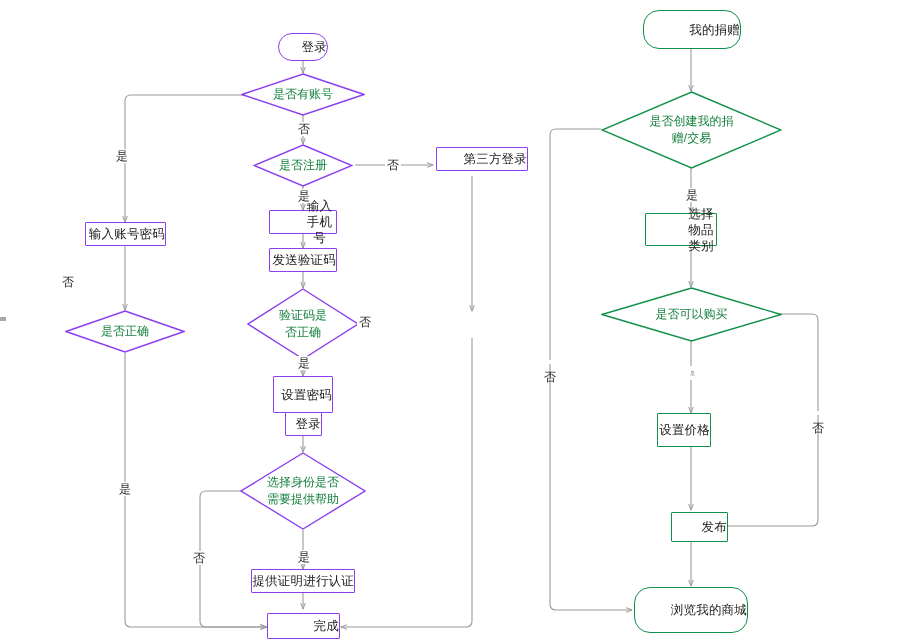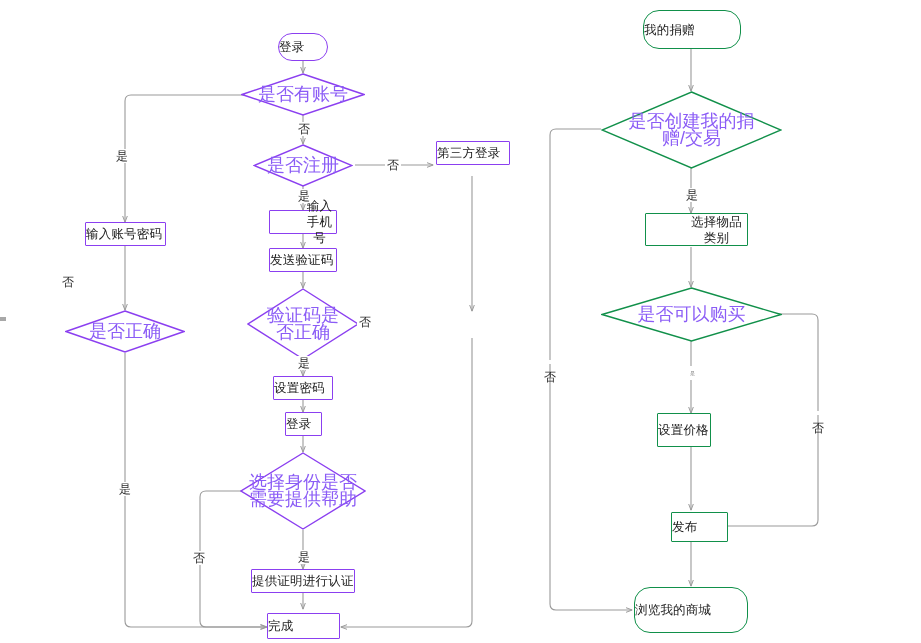--- a/index.html
+++ b/index.html
@@ -1,30 +1,30 @@
 <!DOCTYPE html>
 <html><head>
 <meta charset="utf-8">
 <style>
   html,body{margin:0;padding:0;background:#ffffff;}
   body{font-family:"Liberation Sans","DejaVu Sans",sans-serif;}
   #canvas{position:relative;width:921px;height:643px;background:#ffffff;overflow:hidden;}
   svg.edges{position:absolute;left:0;top:0;width:921px;height:643px;}
 
   .node{position:absolute;box-sizing:border-box;display:flex;align-items:center;
-        justify-content:flex-start;text-align:center;background:#ffffff;color:#1a1a1a;
+        justify-content:flex-end;text-align:center;background:#ffffff;color:#1a1a1a;
         font-size:12.5px;line-height:16px;letter-spacing:.2px;}
   .node.purple{border:1.4px solid #8b3ff0;}
   .node.green{border:1.4px solid #11904a;}
   .node.term{border-radius:16px;}
   .node.proc{border-radius:1px;}
 
   .dia{position:absolute;display:flex;align-items:center;justify-content:center;}
-  .dia > .dlabel{position:relative;z-index:2;font-size:18px;line-height:17px;
-        color:#8b5cf6;text-align:center;white-space:pre-line;background:transparent;
+  .dia > .dlabel{position:relative;z-index:2;font-size:12px;line-height:17px;
+        color:#15803d;text-align:center;white-space:pre-line;background:transparent;
         padding:0 2px;}
   .dia > svg{position:absolute;left:0;top:0;}
 
   .elabel{position:absolute;font-size:12px;color:#2b2b2b;background:#ffffff;
           padding:0 2px;line-height:14px;white-space:nowrap;}
   .elabel.vert{writing-mode:vertical-rl;text-orientation:upright;line-height:12px;padding:2px 0;}
   .elabel.tiny{font-size:5px;color:#7d7d7d;}
   .artifact{position:absolute;background:#a8a8a8;}
 </style>
 </head>
@@ -105,41 +105,41 @@
     <span class="dlabel">是否有账号</span>
   </div>
 
   <div class="dia" style="left:253px;top:144px;width:100px;height:43px;">
     <svg width="100" height="43" viewBox="0 0 100 43">
         <polygon points="50,1 99,21.5 50,42 1,21.5" fill="#ffffff" stroke="#8b3ff0" stroke-width="1.4"></polygon>
       </svg>
     <span class="dlabel">是否注册</span>
   </div>
 
-  <div class="node purple proc" style="left:436px;top:141px;width:74px;height:24px;">
+  <div class="node purple proc" style="left:436px;top:147px;width:92px;height:24px;">
     <span>第三方登录</span>
   </div>
 
   <div class="node purple proc" style="left:269px;top:210px;width:68px;height:24px;padding-left:33px;">
     <span>输入手机号</span>
   </div>
 
   <div class="node purple proc" style="left:269px;top:248px;width:68px;height:24px;">
     <span>发送验证码</span>
   </div>
 
   <div class="dia" style="left:247px;top:288px;width:112px;height:72px;">
     <svg width="112" height="72" viewBox="0 0 112 72">
         <polygon points="56,1 111,36 56,71 1,36" fill="#ffffff" stroke="#8b3ff0" stroke-width="1.4"></polygon>
       </svg>
     <span class="dlabel">验证码是
 否正确</span>
   </div>
 
-  <div class="node purple proc" style="left:273px;top:376px;width:60px;height:24px;">
+  <div class="node purple proc" style="left:273px;top:376px;width:60px;height:37px;">
     <span>设置密码</span>
   </div>
 
   <div class="node purple proc" style="left:285px;top:412px;width:37px;height:24px;">
     <span>登录</span>
   </div>
 
   <div class="node purple proc" style="left:85px;top:222px;width:81px;height:24px;">
     <span>输入账号密码</span>
   </div>
@@ -184,21 +184,21 @@
   </div>
 
   <div class="dia" style="left:601px;top:91px;width:181px;height:78px;">
     <svg width="181" height="78" viewBox="0 0 181 78">
         <polygon points="90.5,1 180,39 90.5,77 1,39" fill="#ffffff" stroke="#11904a" stroke-width="1.4"></polygon>
       </svg>
     <span class="dlabel">是否创建我的捐
 赠/交易</span>
   </div>
 
-  <div class="node green proc" style="left:645px;top:213px;width:103px;height:33px;padding-left:40px;">
+  <div class="node green proc" style="left:645px;top:213px;width:72px;height:33px;padding-left:40px;">
     <span>选择物品类别</span>
   </div>
 
   <div class="dia" style="left:601px;top:287px;width:181px;height:55px;">
     <svg width="181" height="55" viewBox="0 0 181 55">
         <polygon points="90.5,1 180,27.5 90.5,54 1,27.5" fill="#ffffff" stroke="#11904a" stroke-width="1.4"></polygon>
       </svg>
     <span class="dlabel">是否可以购买</span>
   </div>
 

